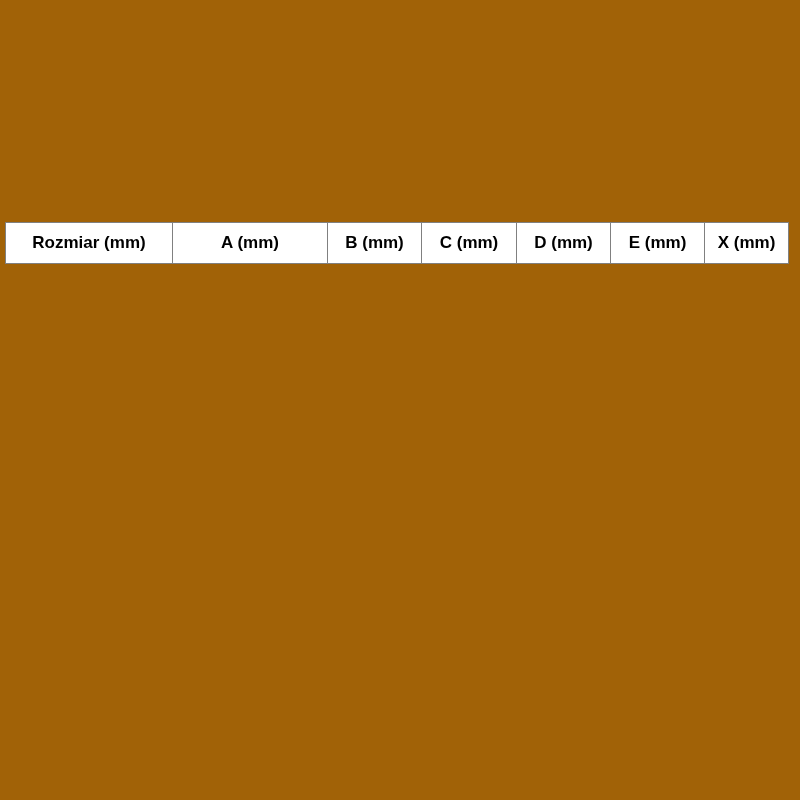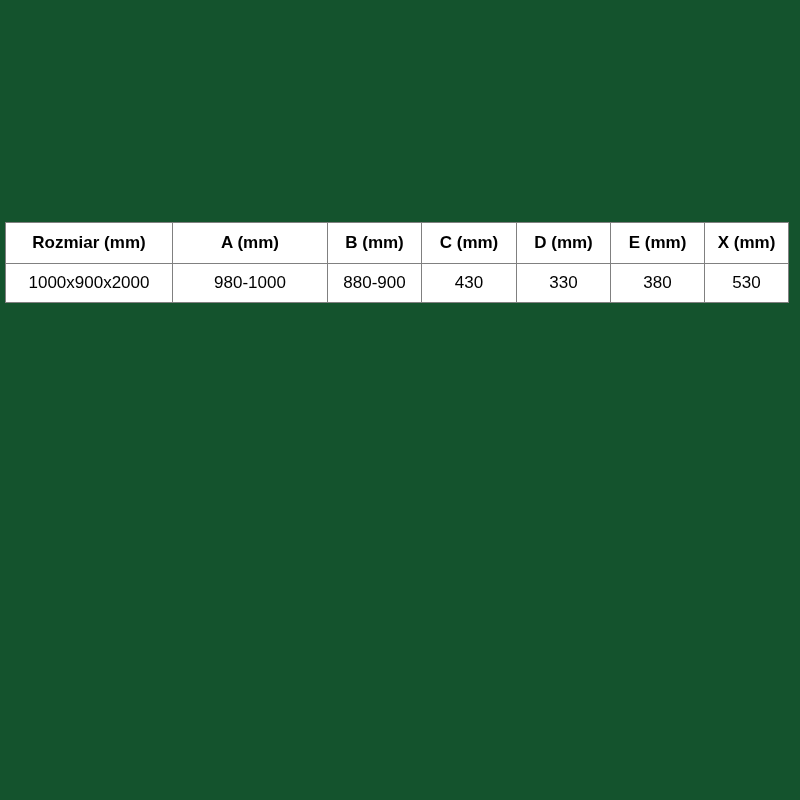--- a/index.html
+++ b/index.html
@@ -7,21 +7,21 @@
     padding: 0;
     width: 800px;
     height: 800px;
     background: #ffffff;
     font-family: "Liberation Sans", "DejaVu Sans", sans-serif;
   }
   .page {
     position: relative;
     width: 800px;
     height: 800px;
-    background: #14532d;
+    background: #a16207;
   }
   .table-wrap {
     position: absolute;
     left: 5px;
     top: 222px;
   }
   table.spec-table {
     border-collapse: collapse;
     table-layout: fixed;
     width: 783px;
@@ -75,25 +75,16 @@
             <th>Rozmiar (mm)</th>
             <th>A (mm)</th>
             <th>B (mm)</th>
             <th>C (mm)</th>
             <th>D (mm)</th>
             <th>E (mm)</th>
             <th>X (mm)</th>
           </tr>
       </thead>
       <tbody>
-          <tr>
-            <td>1000x900x2000</td>
-            <td>980-1000</td>
-            <td>880-900</td>
-            <td>430</td>
-            <td>330</td>
-            <td>380</td>
-            <td>530</td>
-          </tr>
         </tbody>
     </table>
   </div>
 </div>
 
 </body></html>

